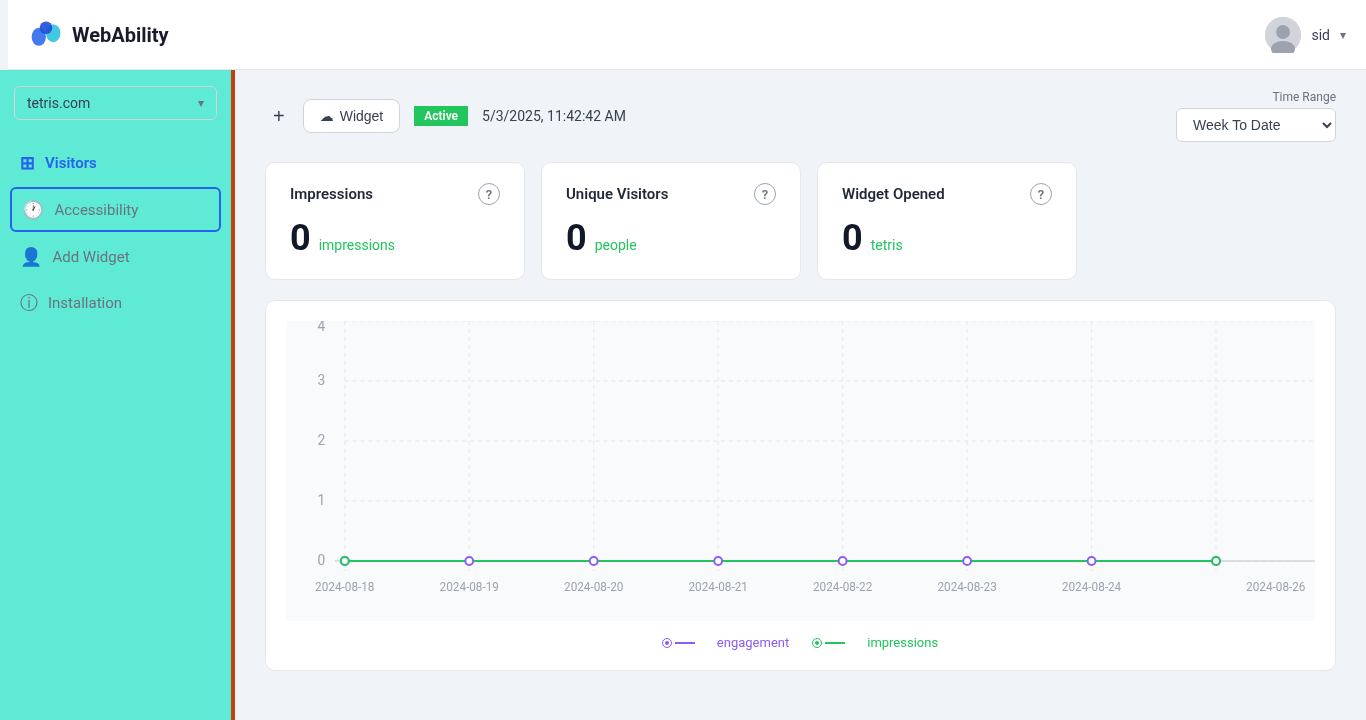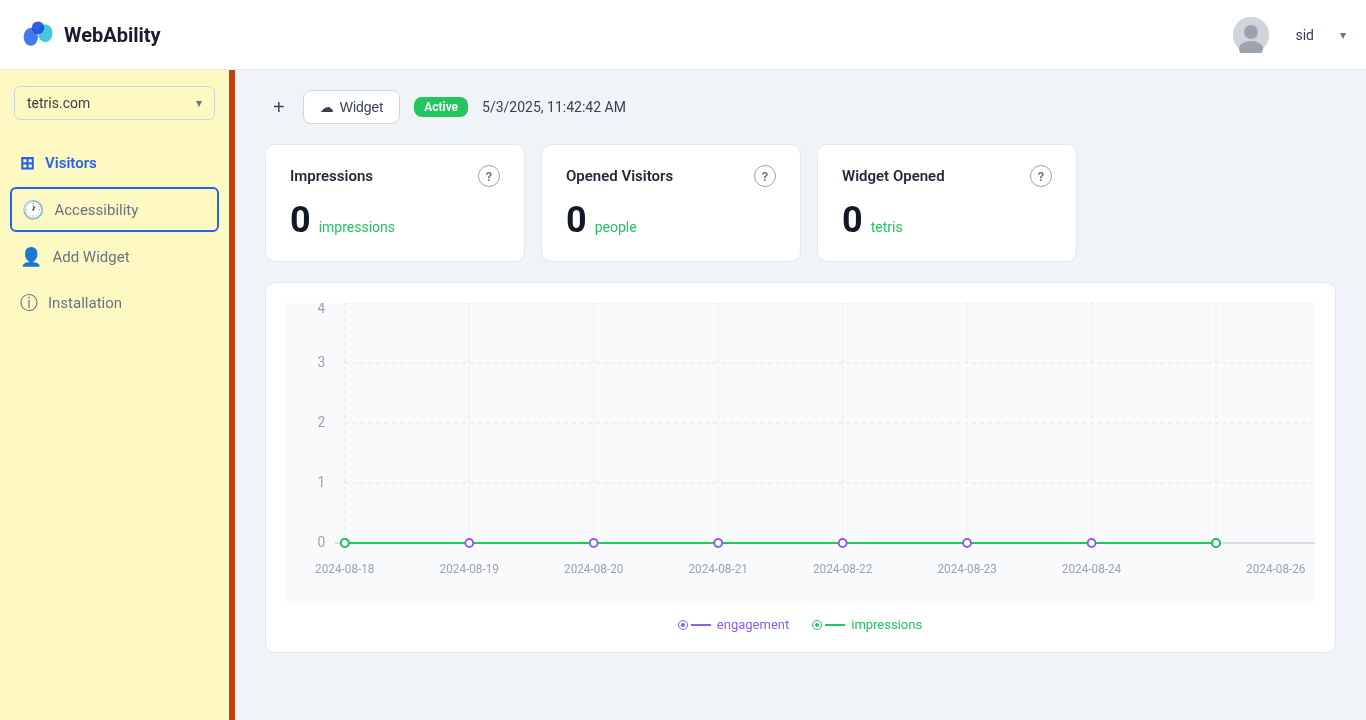--- a/index.html
+++ b/index.html
@@ -8,41 +8,41 @@
     
     .header {
       background: #fff;
       height: 70px;
       display: flex;
       align-items: center;
       justify-content: space-between;
       padding: 0 20px;
       border-bottom: 1px solid #e5e7eb;
       position: fixed;
-      top: 0; left: 0; right: 0;
+      top: 0; left: 8px; right: 0;
       z-index: 10;
     }
     .logo-area {
       display: flex;
       align-items: center;
       gap: 8px;
     }
     .logo-icon {
       width: 36px;
       height: 36px;
     }
     .logo-text {
       font-size: 20px;
       font-weight: 700;
       color: #1a1a2e;
     }
     .user-area {
       display: flex;
       align-items: center;
-      gap: 26px;
+      gap: 10px;
       cursor: pointer;
     }
     .avatar {
       width: 36px;
       height: 36px;
       border-radius: 50%;
       background: #d1d5db;
       display: flex;
       align-items: center;
       justify-content: center;
@@ -58,22 +58,22 @@
     
     .main-layout {
       display: flex;
       margin-top: 70px;
       height: calc(720px - 70px);
     }
 
     
     .sidebar {
       width: 235px;
-      background: #fef9c3;
-      border-right: 6px solid #c2410c;
+      background: #5eead4;
+      border-right: 4px solid #c2410c;
       padding: 16px 0;
       flex-shrink: 0;
       height: 100%;
       text-align: right;
     }
     .domain-selector {
       margin: 0 14px 20px;
       display: flex;
       align-items: center;
       justify-content: space-between;
@@ -127,21 +127,21 @@
       display: flex;
       align-items: center;
       gap: 14px;
     }
     .status-badge {
       background: #22c55e;
       color: #fff;
       font-size: 12px;
       font-weight: 600;
       padding: 3px 10px;
-      border-radius: 8px;
+      border-radius: 0;
     }
     .timestamp {
       font-size: 14px;
       color: #374151;
     }
     .add-btn {
       background: none;
       border: none;
       font-size: 20px;
       color: #374151;
@@ -251,21 +251,21 @@
     }
     .chart-legend {
       display: flex;
       justify-content: center;
       gap: 24px;
       margin-top: 10px;
     }
     .legend-item {
       display: flex;
       align-items: center;
-      gap: 6px;
+      gap: 22px;
       font-size: 13px;
     }
   </style>
 </head>
 <body>
 
 <div class="header">
   <div class="logo-area">
     <svg class="logo-icon" viewBox="0 0 40 40" xmlns="http://www.w3.org/2000/svg">
       <ellipse cx="12" cy="22" rx="8" ry="10" fill="#2563eb" opacity="0.85"></ellipse>
@@ -325,38 +325,49 @@
         <div style="display:flex;align-items:center;gap:10px;">
           <button class="add-btn">+</button>
           <button class="export-btn">
             <span>☁</span>
             <span>Widget</span>
           </button>
         </div>
         <span class="status-badge">Active</span>
         <span class="timestamp">5/3/2025, 11:42:42 AM</span>
       </div>
+      <div class="time-range-area">
+        <span class="time-range-label">Time Range</span>
+        <select class="time-range-select">
+          <option>Week To Date</option>
+          <option>Today</option>
+          <option>Last 7 Days</option>
+          <option>Last 30 Days</option>
+          <option>Month To Date</option>
+          <option>Year To Date</option>
+        </select>
+      </div>
     </div>
 
     <div class="stat-cards">
 
       <div class="stat-card">
         <div class="stat-card-header">
           <span class="stat-card-title">Impressions</span>
           <div class="help-icon">?</div>
         </div>
         <div class="stat-value-row">
           <span class="stat-value">0</span>
           <span class="stat-unit">impressions</span>
         </div>
       </div>
 
       <div class="stat-card">
         <div class="stat-card-header">
-          <span class="stat-card-title">Opened Visitors</span>
+          <span class="stat-card-title">Unique Visitors</span>
           <div class="help-icon">?</div>
         </div>
         <div class="stat-value-row">
           <span class="stat-value">0</span>
           <span class="stat-unit">people</span>
         </div>
       </div>
 
       <div class="stat-card">
         <div class="stat-card-header">

